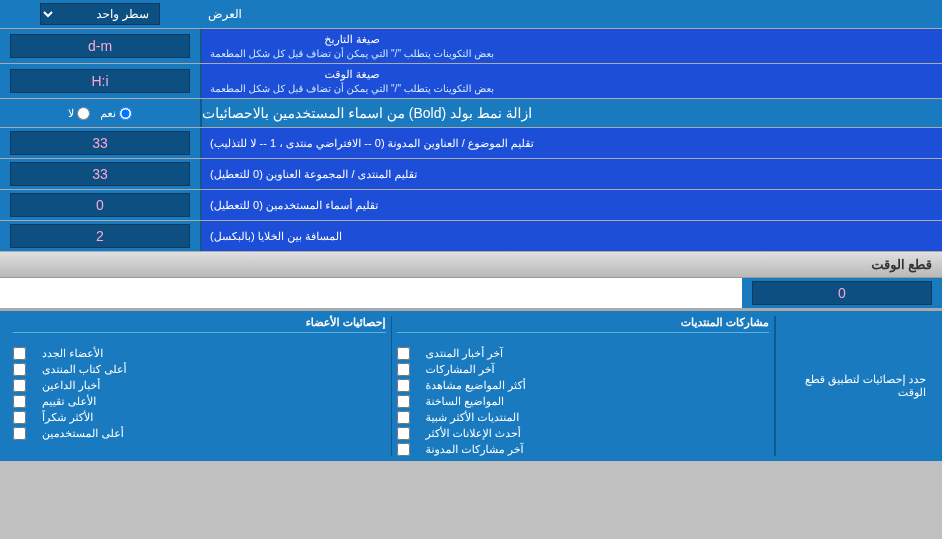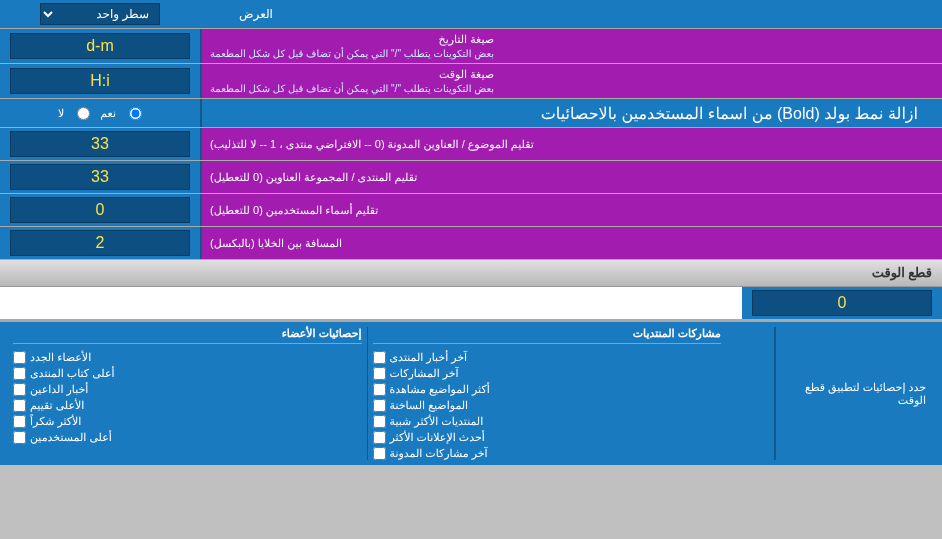--- a/index.html
+++ b/index.html
@@ -15,118 +15,117 @@
     }
     .row {
       display: flex;
       flex-direction: row;
       border-bottom: 1px solid #aaa;
       min-height: 28px;
       align-items: stretch;
     }
     .row-label {
       flex: 1;
-      background: #a21caf;
+      background: #1d4ed8;
       color: #fff;
       padding: 4px 8px;
       display: flex;
       align-items: center;
       justify-content: flex-end;
-      text-align: right;
+      text-align: center;
       font-size: 11px;
       border-left: 2px solid #0e5a8a;
     }
     .row-label small {
       font-size: 10px;
       display: block;
       margin-top: 2px;
       color: #d0eaff;
     }
     .row-input {
       width: 200px;
       background: #1a7abf;
       display: flex;
       align-items: center;
       justify-content: center;
       padding: 3px;
     }
     .row-input input[type="text"] {
       width: 180px;
       background: #0d4f80;
-      color: #fde047;
+      color: #f9a8d4;
       border: 1px solid #0a3a60;
       padding: 3px 6px;
       text-align: center;
-      font-size: 16px;
+      font-size: 14px;
       direction: ltr;
     }
     .section-header {
       background: linear-gradient(to bottom, #e0e0e0, #b8b8b8);
       color: #333;
       font-weight: bold;
       font-size: 13px;
       padding: 5px 10px;
       border-bottom: 1px solid #999;
       text-align: right;
-      font-family: Liberation Serif, serif;
     }
     .radio-row {
       display: flex;
       flex-direction: row;
       border-bottom: 1px solid #aaa;
       min-height: 28px;
       align-items: center;
     }
     .radio-label {
       flex: 1;
       background: #1a7abf;
       color: #fff;
-      padding: 4px 24px;
-      display: flex;
-      align-items: center;
+      padding: 4px 0;
+      display: flex;
+      align-items: center;
+      justify-content: flex-end;
       text-align: right;
-      font-size: 16px;
+      font-size: 14px;
       border-left: 2px solid #0e5a8a;
       min-height: 28px;
     }
     .radio-area {
       width: 200px;
       background: #1a7abf;
       display: flex;
       align-items: center;
       justify-content: center;
       gap: 10px;
       padding: 3px;
       min-height: 28px;
     }
     .radio-area label {
       color: #fff;
       font-size: 11px;
       display: flex;
       align-items: center;
-      gap: 13px;
+      gap: 3px;
       cursor: pointer;
     }
     .top-row {
       display: flex;
       flex-direction: row;
       border-bottom: 1px solid #aaa;
       min-height: 28px;
       align-items: center;
       background: #1a7abf;
     }
     .top-label {
       flex: 1;
       color: #fff;
       padding: 4px 8px;
       display: flex;
       align-items: center;
       justify-content: flex-end;
       font-size: 12px;
-      margin-left: 31px;
     }
     .top-select-area {
       width: 200px;
       display: flex;
       align-items: center;
       justify-content: center;
       padding: 3px;
     }
     .top-select-area select {
       background: #0d4f80;
@@ -159,44 +158,43 @@
     .checkbox-col:last-child {
       border-left: none;
     }
     .checkbox-col-header {
       color: #fff;
       font-weight: bold;
       font-size: 11px;
       text-align: right;
       padding-bottom: 3px;
       border-bottom: 1px solid #5ab0e0;
-      margin-bottom: 4px;
+      margin-bottom: 11px;
     }
     .checkbox-item {
       display: flex;
       justify-content: flex-end;
-      gap: 4px;
+      gap: 16px;
       color: #fff;
       font-size: 11px;
       cursor: pointer;
     }
     .checkbox-item input[type="checkbox"] {
       cursor: pointer;
     }
     .left-panel {
       flex: 0 0 160px;
       background: #1a7abf;
       display: flex;
       align-items: center;
       justify-content: flex-end;
       padding: 4px 8px;
       color: #fff;
       font-size: 11px;
       border-left: 2px solid #0e5a8a;
-      margin-left: 48px;
     }
   </style>
 </head>
 <body>
 
 <div class="main-container">
 
   <div class="top-row">
     <div class="top-label">
       <span>العرض</span>

